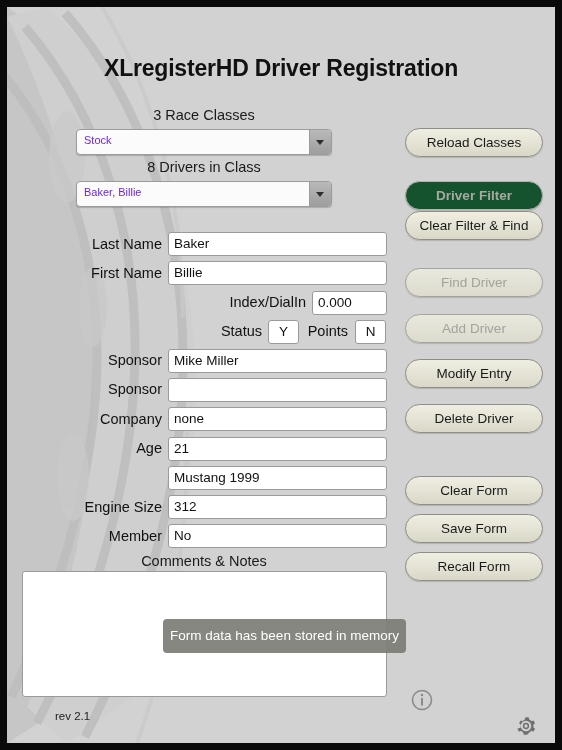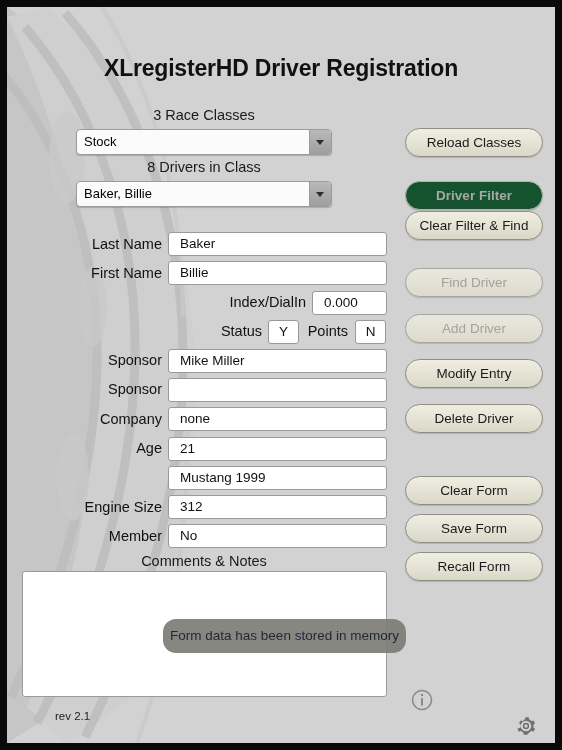--- a/index.html
+++ b/index.html
@@ -65,22 +65,22 @@
     background: #fbfbfb;
     border: 1px solid #9b9b9b;
     border-radius: 4px;
     box-sizing: border-box;
     box-shadow: 0 1px 1px rgba(0,0,0,0.18);
   }
   .combo .val {
     position: absolute;
     left: 7px;
     top: 4px;
-    font-size: 13px;
-    color: #000000;
+    font-size: 11px;
+    color: #6d28d9;
   }
   .combo .arrowbox {
     position: absolute;
     right: 0px;
     top: 0px;
     width: 21px;
     height: 24px;
     background: linear-gradient(#b9b9b9, #9e9e9e);
     border-left: 1px solid #9b9b9b;
     border-radius: 0 3px 3px 0;
@@ -107,21 +107,21 @@
   }
   .input {
     position: absolute;
     height: 24px;
     background: #ffffff;
     border: 1px solid #9a9a9a;
     border-radius: 3px;
     box-sizing: border-box;
     font-size: 13.5px;
     color: #111;
-    padding: 0 0 0 11px;
+    padding: 0 0 0 5px;
     line-height: 22px;
     overflow: hidden;
     white-space: nowrap;
   }
   .textarea {
     position: absolute;
     left: 15px;
     top: 564px;
     width: 365px;
     height: 126px;
@@ -158,22 +158,22 @@
   }
 
   
   .toast {
     position: absolute;
     left: 156px;
     top: 612px;
     width: 243px;
     height: 34px;
     background: #7e7e78;
-    border-radius: 13px;
-    color: #0f172a;
+    border-radius: 4px;
+    color: #ffffff;
     font-size: 13.5px;
     text-align: center;
     line-height: 34px;
     opacity: 0.93;
   }
 
   .rev {
     position: absolute;
     left: 8px;
     top: 703px;

